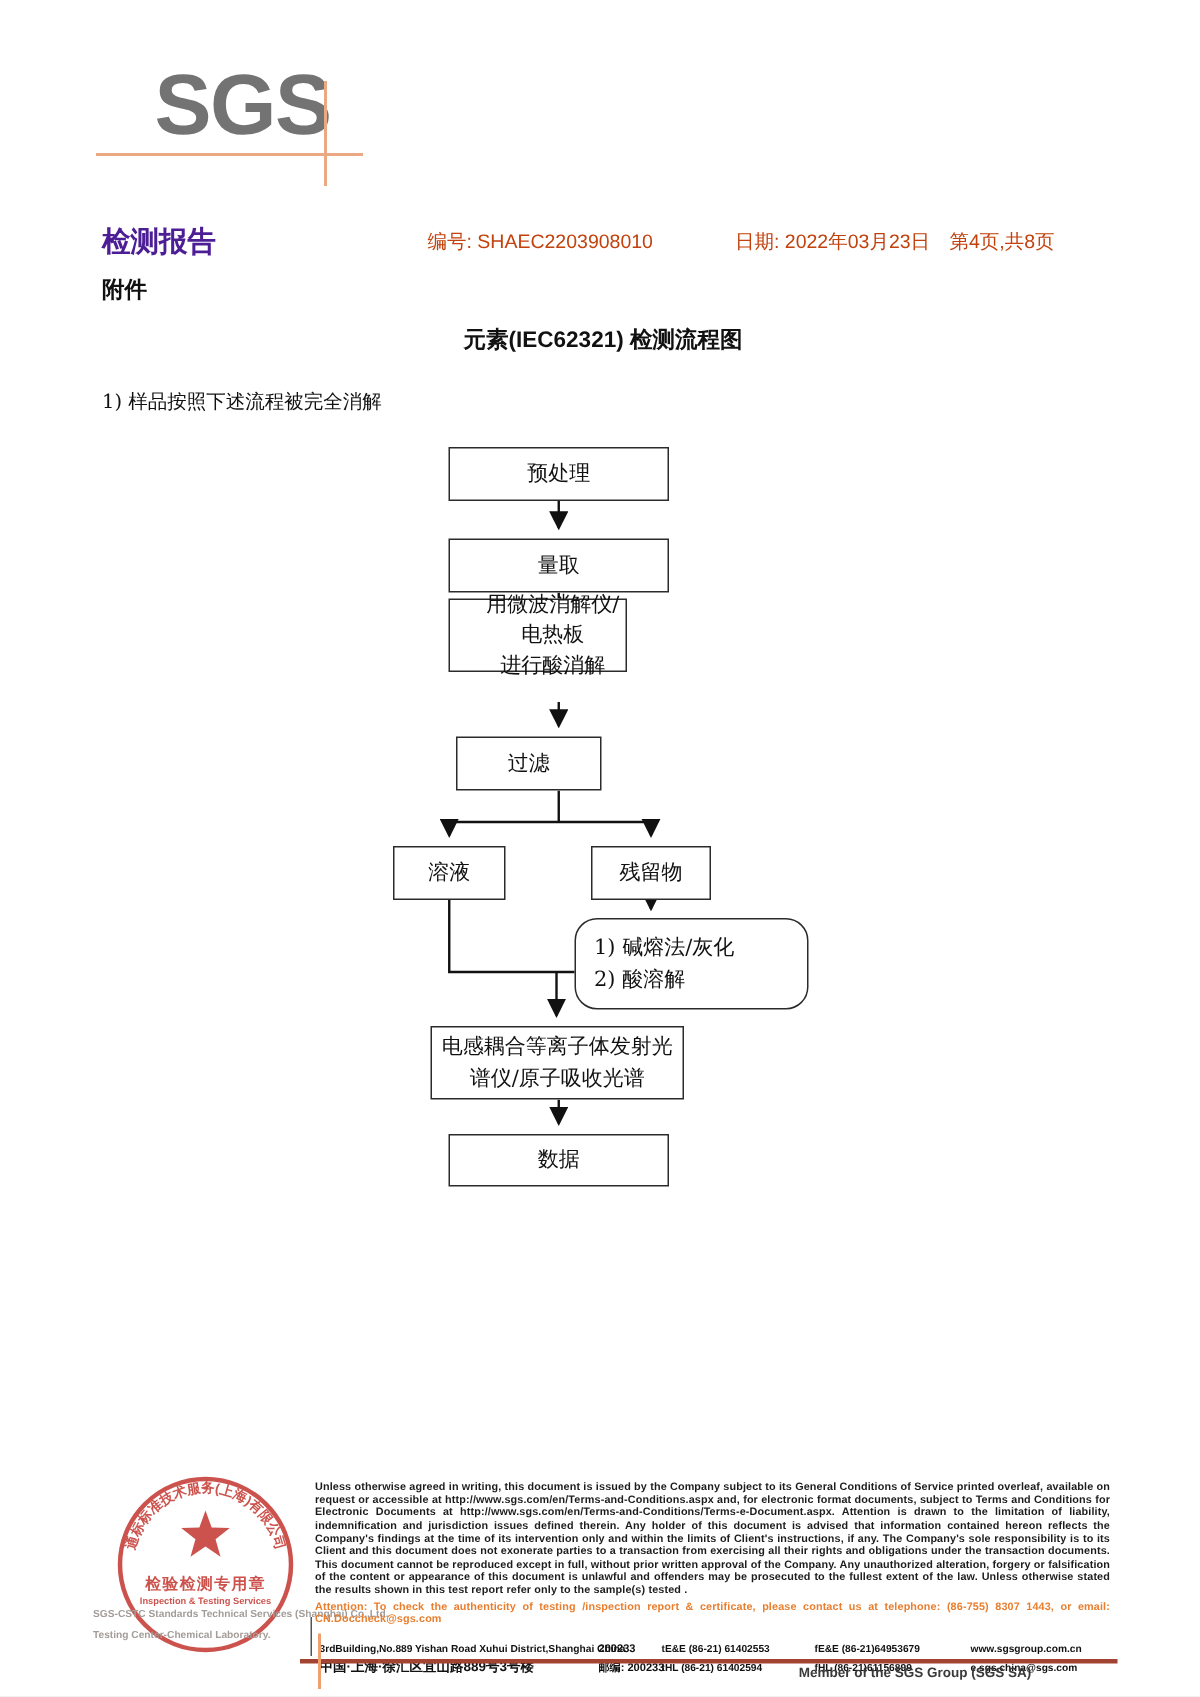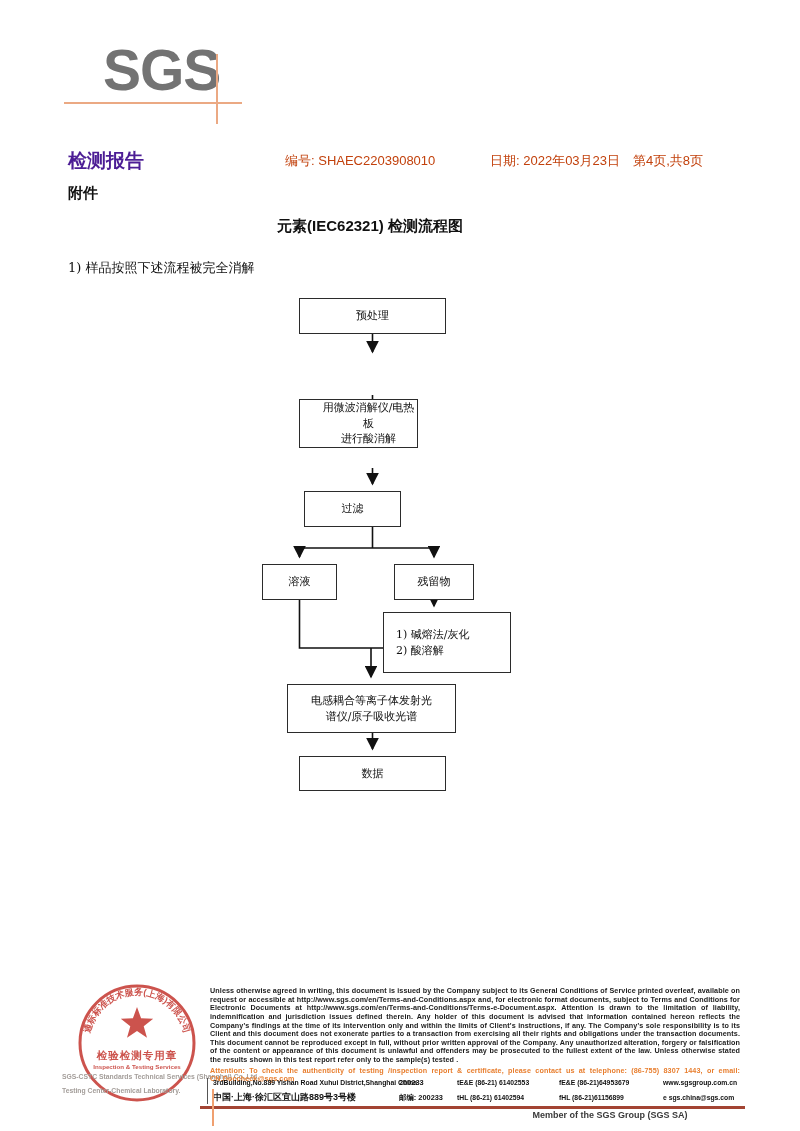--- a/index.html
+++ b/index.html
@@ -19,36 +19,36 @@
   .report-title{font-size:19px;font-weight:700;color:#4c1d95;}
   .hdr-item{font-size:13px;color:#c2410c;}
   .attachment{font-size:15px;font-weight:700;}
   .doc-title{font-size:15px;font-weight:700;text-align:center;}
   .intro{font-size:13px;font-family:"DejaVu Serif",serif;}
 
   
   .flow-node{
     position:absolute;box-sizing:border-box;border:1.5px solid #2b2b2b;background:#fff;
     display:flex;align-items:center;justify-content:center;text-align:center;
-    font-family:"DejaVu Serif",serif;font-size:11px;line-height:1.45;color:#111;
+    font-family:"DejaVu Serif",serif;font-size:14px;line-height:1.45;color:#111;
     white-space:pre-line;
   }
   .flow-node.left{justify-content:flex-start;text-align:left;padding-left:12px;}
   .connectors{pointer-events:none;}
 
   
   .legal{
     width:530px;font-size:7.2px;line-height:1.2;text-align:justify;
     color:#1c1c1c;font-weight:600;letter-spacing:0.1px;
   }
   .attention{color:#e87e2e;margin-top:2px;}
   .addr-block{border-left:1px solid #555;padding-left:5px;font-weight:600;}
   .addr-row{display:flex;align-items:baseline;height:13px;white-space:nowrap;}
   .addr-row .c1{width:186px;font-size:6.8px;}
-  .addr-row .c2{width:58px;font-size:7.4px;}
+  .addr-row .c2{width:42px;font-size:7.4px;margin-top:16px;}
   .addr-row .c3{width:102px;font-size:6.8px;}
   .addr-row .c4{width:104px;font-size:6.8px;}
   .addr-row .c5{font-size:6.8px;}
   .addr-row.cn .c1{font-size:9px;font-weight:700;}
   .footer-rule{background:#a34433;height:2.5px;}
   .member{font-size:9px;font-weight:700;color:#3a3a3a;}
   .company-gray{font-size:6.8px;color:#a39d99;font-weight:600;}
   .reg-cross-v{background:#f0a070;width:2px;}
 </style>
 </head>
@@ -59,21 +59,21 @@
   <div class="abs logo-text" style="left:103px;top:42px;">SGS</div>
   <div class="abs logo-hline" style="left:64px;top:102px;width:178px;"></div>
   <div class="abs logo-vline" style="left:216px;top:54px;height:70px;"></div>
 
   <div class="abs report-title" style="left:68px;top:148px;">检测报告</div>
   <div class="abs hdr-item" style="left:285px;top:152px;">编号: SHAEC2203908010</div>
   <div class="abs hdr-item" style="left:490px;top:152px;">日期: 2022年03月23日</div>
   <div class="abs hdr-item" style="left:633px;top:152px;">第4页,共8页</div>
   <div class="abs attachment" style="left:68px;top:184px;">附件</div>
 
-  <div class="abs doc-title" style="left:0;top:217px;width:740px;">元素(IEC62321) 检测流程图</div>
+  <div class="abs doc-title" style="left:0;top:217px;width:740px;padding-left:32px;">元素(IEC62321) 检测流程图</div>
   <div class="abs intro" style="left:68px;top:259px;">1) 样品按照下述流程被完全消解</div>
 
   <svg class="abs connectors" style="left:0;top:0;" width="800" height="1131" viewBox="0 0 800 1131">
     <defs>
       <marker id="arw" markerWidth="8" markerHeight="8" refX="7" refY="4" orient="auto">
         <path d="M0,0 L8,4 L0,8 Z" fill="#111"></path>
       </marker>
     </defs>
     <g stroke="#111" stroke-width="1.6" fill="none">
       <path d="M372.5,334 V352" marker-end="url(#arw)"></path>
@@ -84,26 +84,27 @@
       <path d="M299.5,548 V557" marker-end="url(#arw)"></path>
       <path d="M434,548 V557" marker-end="url(#arw)"></path>
       <path d="M434,600 V606" marker-end="url(#arw)"></path>
       <path d="M299.5,600 V648 H383"></path>
       <path d="M371,648 V677" marker-end="url(#arw)"></path>
       <path d="M372.5,733 V749" marker-end="url(#arw)"></path>
     </g>
   </svg>
 
   <div class="flow-node" style="left:299px;top:298px;width:147px;height:36px;">预处理</div>
+  <div class="flow-node" style="left:299px;top:359px;width:147px;height:36px;">量取</div>
   <div class="flow-node" style="left:299px;top:399px;width:119px;height:49px;padding-left:20px;">用微波消解仪/电热板
 进行酸消解</div>
   <div class="flow-node" style="left:304px;top:491px;width:97px;height:36px;">过滤</div>
   <div class="flow-node" style="left:262px;top:564px;width:75px;height:36px;">溶液</div>
   <div class="flow-node" style="left:394px;top:564px;width:80px;height:36px;">残留物</div>
-  <div class="flow-node left" style="left:383px;top:612px;width:128px;height:61px;">1) 碱熔法/灰化
+  <div class="flow-node left" style="left:383px;top:612px;width:156px;height:61px;border-radius:15px;">1) 碱熔法/灰化
 2) 酸溶解</div>
   <div class="flow-node" style="left:287px;top:684px;width:169px;height:49px;">电感耦合等离子体发射光
 谱仪/原子吸收光谱</div>
   <div class="flow-node" style="left:299px;top:756px;width:147px;height:35px;">数据</div>
 
   <svg class="abs" style="left:58px;top:980px;" width="160" height="140" viewBox="0 0 160 140">
     <g opacity="0.88">
       <circle cx="79" cy="63" r="57" fill="none" stroke="#c63c35" stroke-width="3"></circle>
       <polygon points="79,27 83.1,38.3 95.2,38.7 85.7,46.2 89,57.8 79,51 69,57.8 72.3,46.2 62.8,38.7 74.9,38.3" fill="#c63c35"></polygon>
       <path id="sealArc" d="M 31.7,54.7 A 48,48 0 0 1 126.3,54.7" fill="none"></path>

